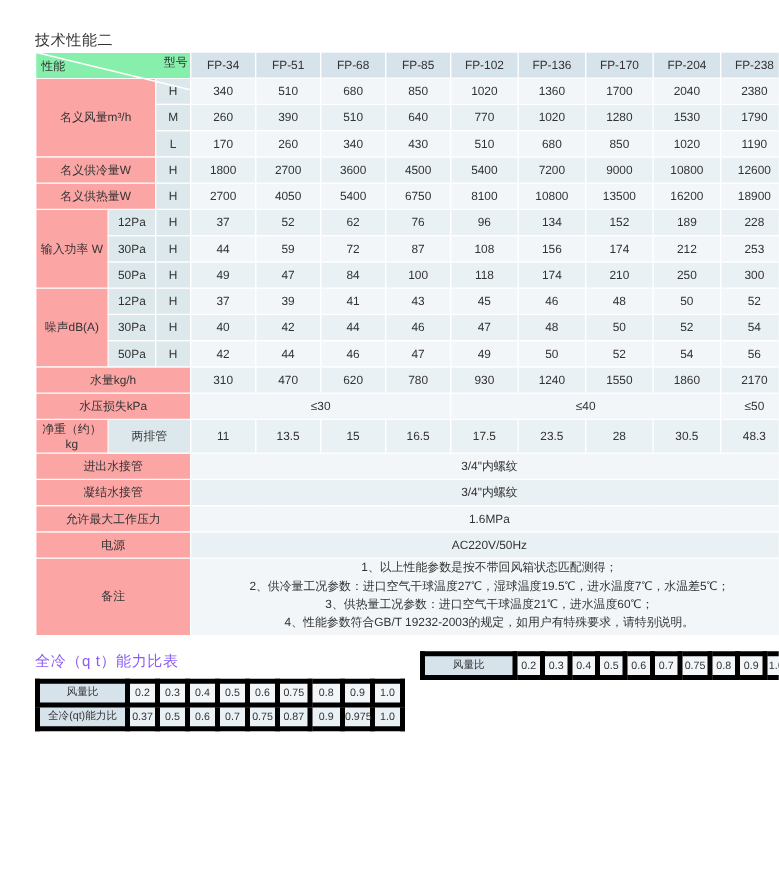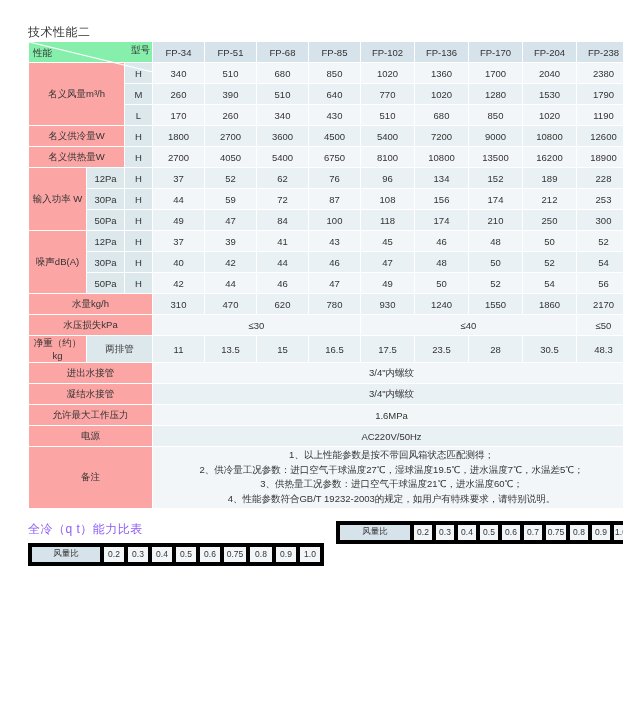--- a/index.html
+++ b/index.html
@@ -414,20 +414,32 @@
           <tr class="r1">
             <td class="rowlbl">风量比</td>
             <td class="cell">0.2</td>
             <td class="cell">0.3</td>
             <td class="cell">0.4</td>
             <td class="cell">0.5</td>
             <td class="cell">0.6</td>
             <td class="cell">0.75</td>
             <td class="cell">0.8</td>
             <td class="cell">0.9</td>
+            <td class="cell">1.0</td>
+          </tr>
+          <tr class="r2">
+            <td class="rowlbl">全冷(qt)能力比</td>
+            <td class="cell">0.37</td>
+            <td class="cell">0.5</td>
+            <td class="cell">0.6</td>
+            <td class="cell">0.7</td>
+            <td class="cell">0.75</td>
+            <td class="cell">0.87</td>
+            <td class="cell">0.9</td>
+            <td class="cell">0.975</td>
             <td class="cell">1.0</td>
           </tr>
         </tbody>
       </table>
     </div>
 
     <div class="bottom-block">
       <table class="small">
         <colgroup>
           <col style="width:74px">

